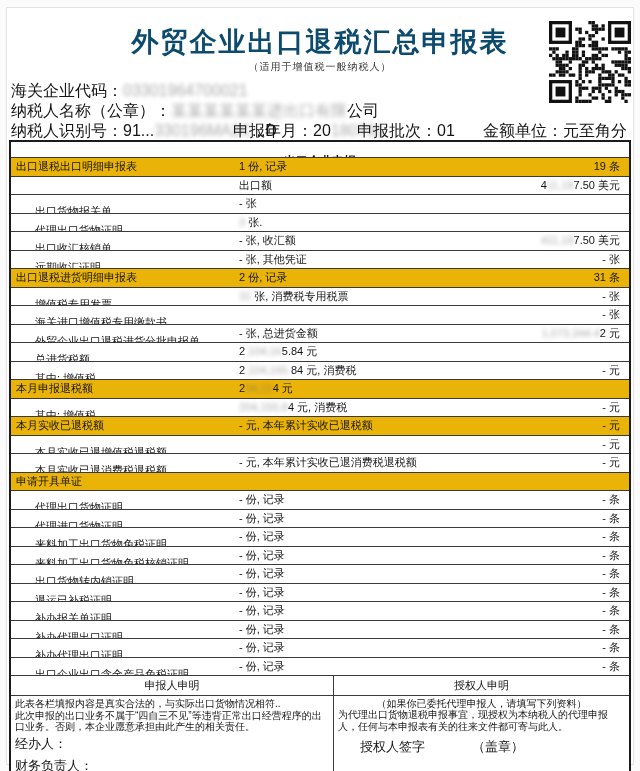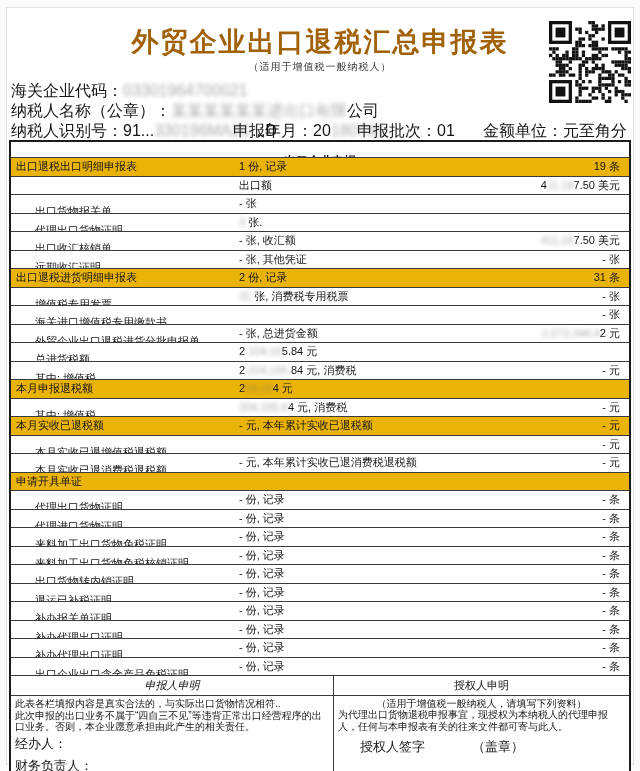--- a/index.html
+++ b/index.html
@@ -10,21 +10,21 @@
     color:#151515;
     -webkit-font-smoothing:antialiased;
   }
   .sheet{
     position:absolute;left:6px;top:7px;right:6px;bottom:6px;
     background:#ffffff;border:1px solid #e3e3e3;
   }
   
   .doc-title{
     position:absolute;top:16px;left:0;right:0;text-align:center;
-    font-size:27px;font-weight:bold;letter-spacing:2px;color:#a16207;
+    font-size:27px;font-weight:bold;letter-spacing:2px;color:#0c4a6e;
   }
   .doc-subtitle{
     position:absolute;top:52px;left:0;right:0;text-align:center;
     font-size:10px;color:#333;letter-spacing:1px;
   }
   .qr{position:absolute;top:13px;right:2px;width:82px;height:82px;background:#fff;}
   .info-line{position:absolute;left:4px;right:4px;height:14px;font-size:16px;white-space:nowrap;}
   .info-seg{position:absolute;white-space:nowrap;}
   .bl{filter:blur(2.3px);opacity:.55;color:#666;}
   
@@ -39,21 +39,21 @@
   .trow:first-child{border-top:none;}
   .trow.gray{background:#eab308;}
   .trow-title{height:15px;line-height:15px;font-weight:bold;font-size:12px;text-align:center;}
   .trow-title .lbl{position:static;display:block;text-align:center;padding:12px;}
   .lbl{position:absolute;left:5px;}
   .lbl.ind{left:24px;margin-top:8px;}
   .mid{position:absolute;left:228px;}
   .rgt{position:absolute;right:9px;}
   
   .decl-head{display:flex;height:19px;line-height:19px;border-top:1px solid #3a3a3a;font-size:11px;text-align:center;}
-  .decl-head .dh-left{width:322px;border-right:1px solid #3a3a3a;font-style:italic;}
+  .decl-head .dh-left{width:322px;border-right:1px solid #3a3a3a;}
   .decl-head .dh-right{flex:1;}
   .decl-body{display:flex;height:96px;border-top:1px solid #3a3a3a;font-size:10px;}
   .decl-left{width:322px;border-right:1px solid #3a3a3a;position:relative;}
   .decl-right{flex:1;position:relative;}
   .d-para{position:absolute;top:2px;left:4px;right:4px;line-height:11.5px;}
   .d-line{position:absolute;left:4px;font-size:13px;}
 </style>
 </head>
 <body>
 
@@ -443,21 +443,21 @@
       <div class="decl-left">
         <div class="d-para">
           <span>此表各栏填报内容是真实合法的，与实际出口货物情况相符..</span><br>
           <span>此次申报的出口业务不属于“四自三不见”等违背正常出口经营程序的出口业务。否则，本企业愿意承担由此产生的相关责任。</span>
         </div>
         <div class="d-line" style="top:39px">经办人：</div>
         <div class="d-line" style="top:61px">财务负责人：</div>
 
       </div>
       <div class="decl-right">
-        <div class="d-para" style="text-align:center">（适用于增值税一般纳税人，请填写下列资料）</div>
+        <div class="d-para" style="text-align:center">（如果你已委托代理申报人，请填写下列资料）</div>
         <div class="d-para" style="top:13px">为代理出口货物退税申报事宜，现授权为本纳税人的代理申报人，任何与本申报表有关的往来文件都可寄与此人。</div>
         <div class="d-line" style="top:42px;left:26px">授权人签字</div>
         <div class="d-line" style="top:42px;left:138px">（盖章）</div>
 
       </div>
     </div>
   </div>
 </div>
 
 </body></html>

